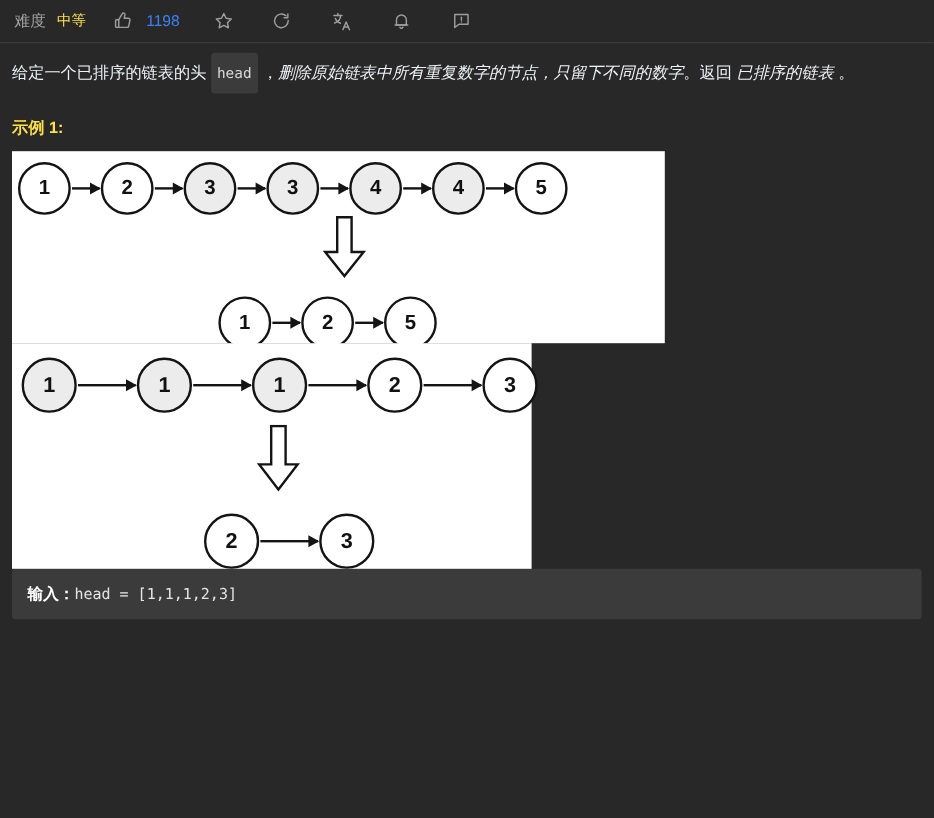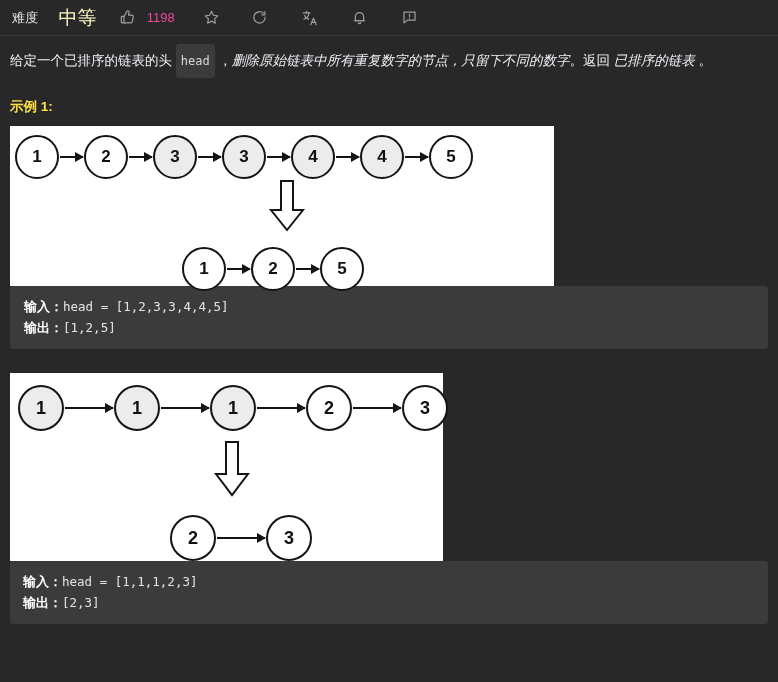--- a/index.html
+++ b/index.html
@@ -27,48 +27,48 @@
     height: 36px;
     display: flex;
     align-items: center;
     padding: 0 12px;
     box-sizing: border-box;
     border-bottom: 1px solid #3b3b3b;
     background: #282828;
   }
   .diff-label {
     font-size: 13px;
-    color: #e5e5e5;
-    margin-right: 20px;
+    color: #a3a3a3;
+    margin-right: 9px;
     letter-spacing: 0.2px;
   }
   .diff-value {
-    font-size: 19px;
-    color: #fef9c3;
+    font-size: 12px;
+    color: #fde047;
     margin-right: 22px;
     letter-spacing: 0.2px;
   }
   .hicon {
     width: 18px;
     height: 18px;
     display: inline-flex;
     align-items: center;
     justify-content: center;
     color: #9e9e9e;
     cursor: pointer;
   }
   .hicon svg { display: block; }
   .like-group {
     display: flex;
     align-items: center;
     margin-right: 28px;
   }
   .like-count {
     font-size: 13px;
-    color: #ec4899;
+    color: #3b82f6;
     margin-left: 10px;
   }
   .spacer-30 { width: 30px; }
   .spacer-32 { width: 32px; }
 
   
   .content {
     padding: 14px 10px 0 10px;
   }
   .desc {
@@ -251,24 +251,20 @@
         <div class="node dup" style="left: 350px; top: 9px; width: 44px; height: 44px; font-size: 17px;">4</div>
         <div class="edge" style="left: 395px; top: 30px; width: 23px;"></div>
         <div class="node" style="left: 419px; top: 9px; width: 44px; height: 44px; font-size: 17px;">5</div>
         <div class="node" style="left: 172px; top: 121px; width: 44px; height: 44px; font-size: 17px;">1</div>
         <div class="edge" style="left: 217px; top: 142px; width: 23px;"></div>
         <div class="node" style="left: 241px; top: 121px; width: 44px; height: 44px; font-size: 17px;">2</div>
         <div class="edge" style="left: 286px; top: 142px; width: 23px;"></div>
         <div class="node" style="left: 310px; top: 121px; width: 44px; height: 44px; font-size: 17px;">5</div>
       </div>
 
-    <div class="codeblock cb1">
-      <div class="codeline"><b>输入：</b><span>head = [1,2,3,3,4,4,5]</span></div>
-      <div class="codeline"><b>输出：</b><span>[1,2,5]</span></div>
-    </div>
 
 
     <div class="figure fig2" id="figure2">
       <div class="down-arrow" style="left:203px; top:68px;">
         <svg width="38" height="56" viewBox="0 0 38 56">
           <polygon points="13,1 25,1 25,33 35,33 19,54 3,33 13,33" fill="#ffffff" stroke="#141414" stroke-width="2" stroke-linejoin="miter"></polygon>
         </svg>
       </div>
     <div class="node dup" style="left: 8px; top: 12px; width: 46px; height: 46px; font-size: 18px;">1</div>
         <div class="edge" style="left: 55px; top: 34px; width: 48px;"></div>
@@ -279,17 +275,16 @@
         <div class="node" style="left: 296px; top: 12px; width: 46px; height: 46px; font-size: 18px;">2</div>
         <div class="edge" style="left: 343px; top: 34px; width: 48px;"></div>
         <div class="node" style="left: 392px; top: 12px; width: 46px; height: 46px; font-size: 18px;">3</div>
         <div class="node" style="left: 160px; top: 142px; width: 46px; height: 46px; font-size: 18px;">2</div>
         <div class="edge" style="left: 207px; top: 164px; width: 48px;"></div>
         <div class="node" style="left: 256px; top: 142px; width: 46px; height: 46px; font-size: 18px;">3</div>
       </div>
 
     <div class="codeblock cb2">
       <div class="codeline"><b>输入：</b><span>head = [1,1,1,2,3]</span></div>
-      <div class="codeline"><b>输出：</b><span>[2,3]</span></div>
     </div>
 
   </div>
 </div>
 
 </body></html>

